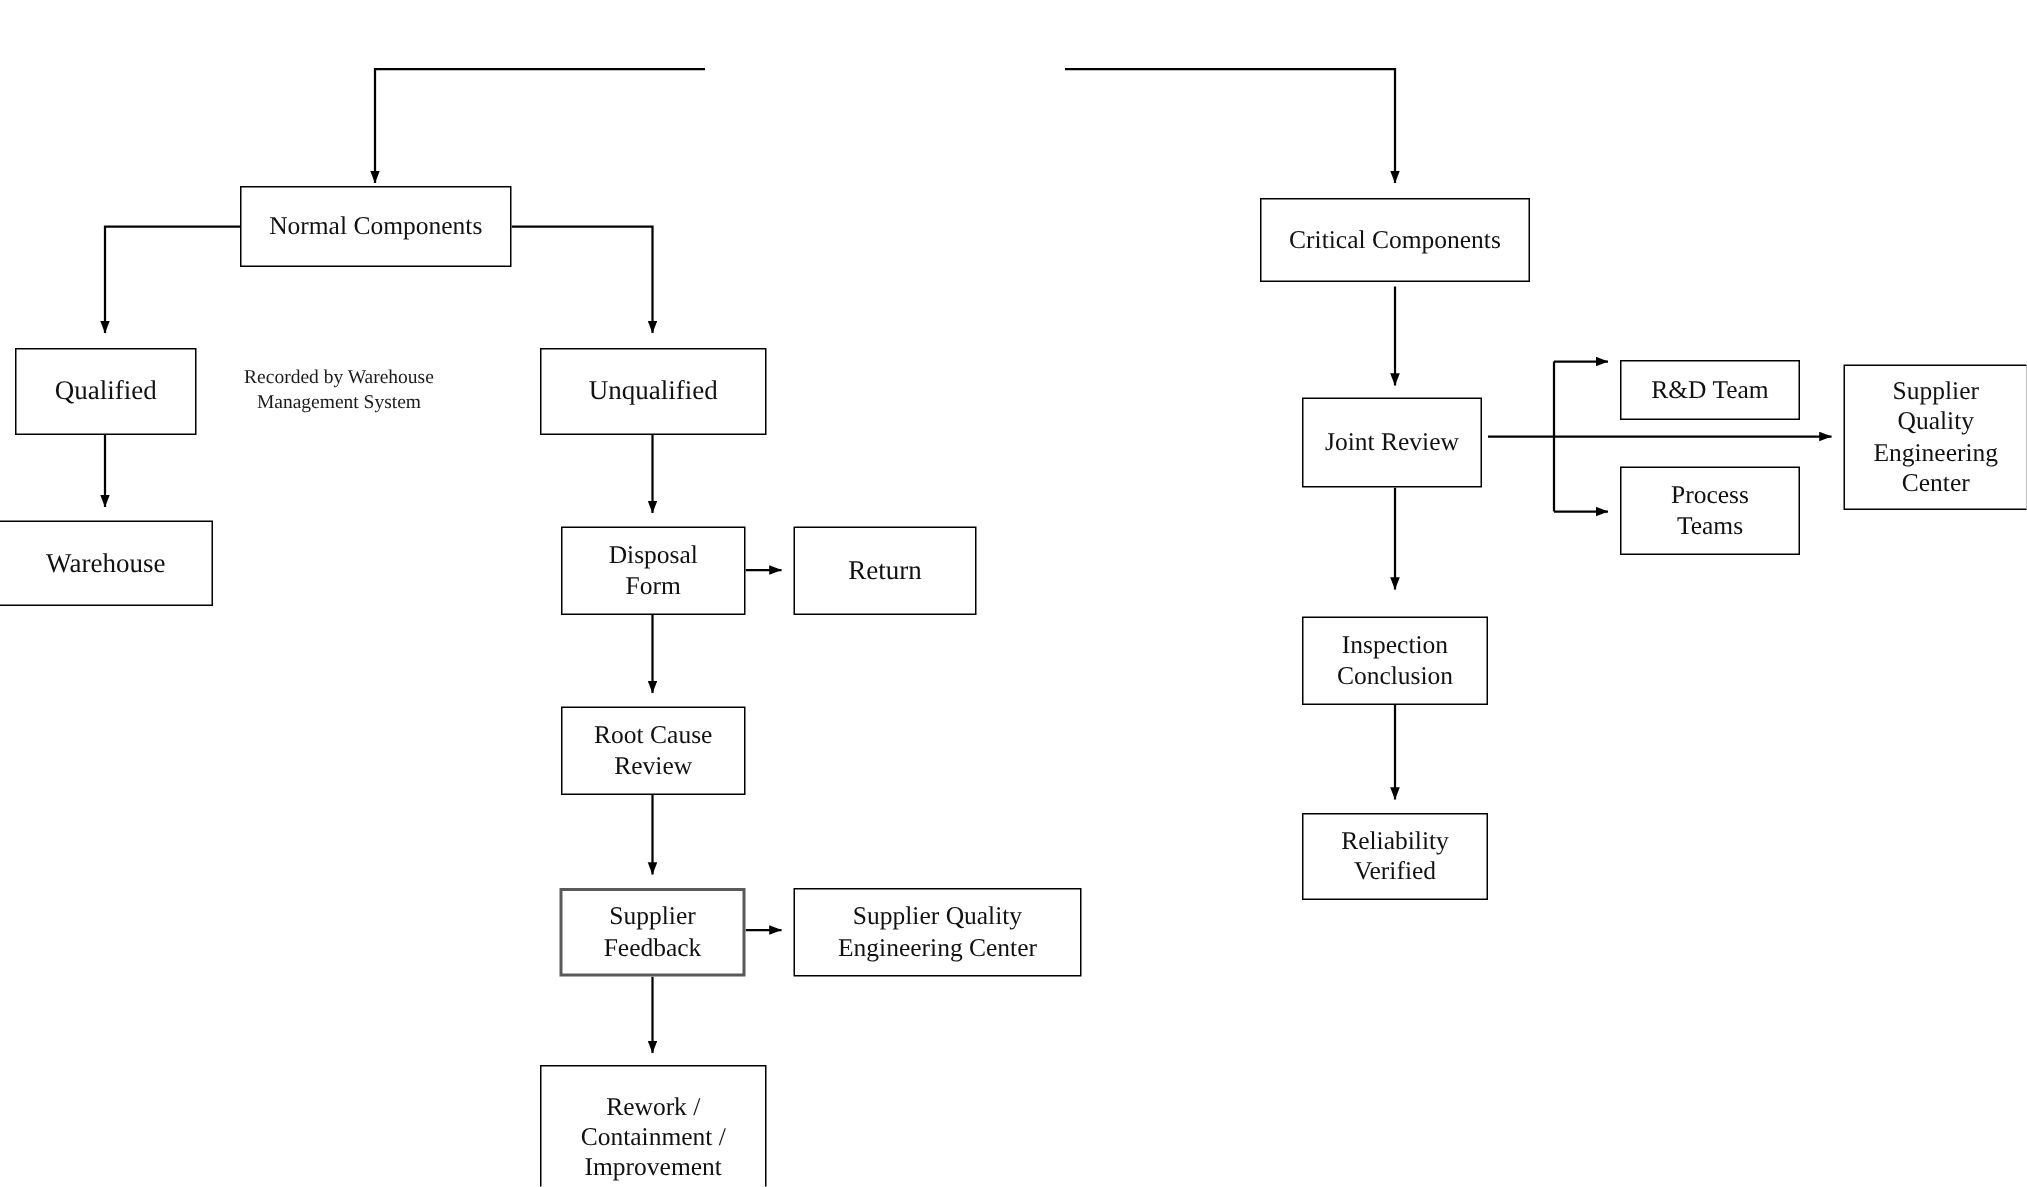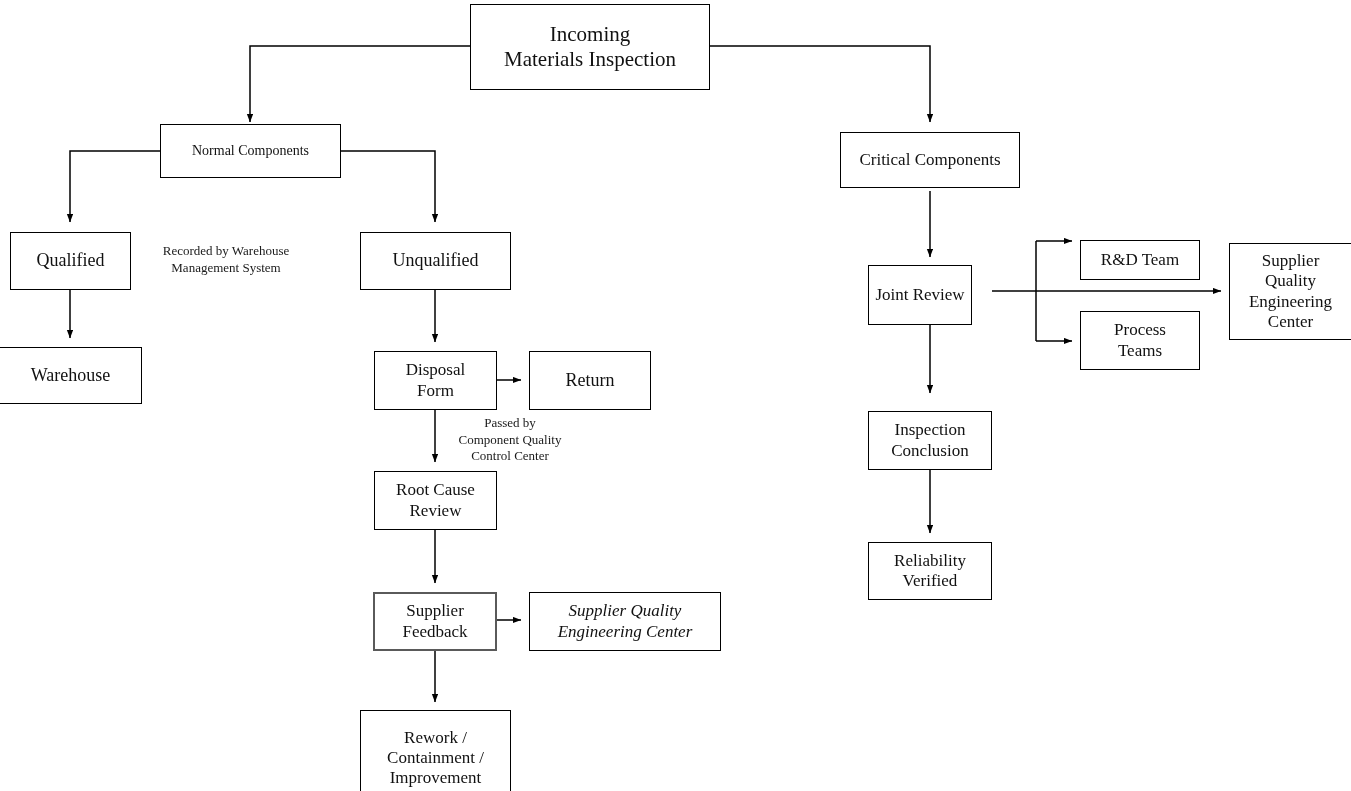--- a/index.html
+++ b/index.html
@@ -100,69 +100,64 @@
       <path d="M1036,341 L1072,341" marker-end="url(#arrow)"></path>
 
       <path d="M1036,291 L1221,291" marker-end="url(#arrow)"></path>
 
       <path d="M930,325 L930,393" marker-end="url(#arrow)"></path>
 
       <path d="M930,461 L930,533" marker-end="url(#arrow)"></path>
     </g>
   </svg>
 
-  <div class="node" style="left:470px; top:4px; width:240px; height:86px; font-size:21px;">Incoming
-Materials Inspection</div>
 
-  <div class="node" style="left:160px; top:124px; width:181px; height:54px; font-size:14px;">Normal Components</div>
+  <div class="node" style="left:160px; top:124px; width:181px; height:54px; font-size:17px;">Normal Components</div>
 
   <div class="node" style="left:840px; top:132px; width:180px; height:56px; font-size:17px;">Critical Components</div>
 
   <div class="node" style="left:10px; top:232px; width:121px; height:58px; font-size:18px;">Qualified</div>
 
   <div class="node" style="left:-1px; top:347px; width:143px; height:57px; font-size:18px;">Warehouse</div>
 
   <div class="node" style="left:360px; top:232px; width:151px; height:58px; font-size:18px;">Unqualified</div>
 
   <div class="node" style="left:374px; top:351px; width:123px; height:59px; font-size:17px;">Disposal
 Form</div>
 
   <div class="node" style="left:529px; top:351px; width:122px; height:59px; font-size:18px;">Return</div>
 
   <div class="node" style="left:374px; top:471px; width:123px; height:59px; font-size:17px;">Root Cause
 Review</div>
 
   <div class="node accent" style="left:373px; top:592px; width:124px; height:59px; font-size:17px;">Supplier
 Feedback</div>
 
-  <div class="node" style="left:529px; top:592px; width:192px; height:59px; font-size:17px;font-style:italic;">Supplier Quality
+  <div class="node" style="left:529px; top:592px; width:192px; height:59px; font-size:17px;">Supplier Quality
 Engineering Center</div>
 
   <div class="node" style="left:360px; top:710px; width:151px; height:96px; font-size:17px;">Rework /
 Containment /
 Improvement</div>
 
-  <div class="node" style="left:868px; top:265px; width:104px; height:60px; font-size:17px;">Joint Review</div>
+  <div class="node" style="left:868px; top:265px; width:120px; height:60px; font-size:17px;">Joint Review</div>
 
   <div class="node" style="left:1080px; top:196px; width:120px; height:40px; font-size:17px;margin-top:44px;">R&amp;D Team</div>
 
   <div class="node" style="left:1080px; top:311px; width:120px; height:59px; font-size:17px;">Process
 Teams</div>
 
   <div class="node" style="left:1229px; top:243px; width:123px; height:97px; font-size:17px;">Supplier
 Quality
 Engineering
 Center</div>
 
   <div class="node" style="left:868px; top:411px; width:124px; height:59px; font-size:17px;">Inspection
 Conclusion</div>
 
   <div class="node" style="left:868px; top:542px; width:124px; height:58px; font-size:17px;">Reliability
 Verified</div>
 
   <div class="edge-label" style="left:135px; top:243px; width:182px;">Recorded by Warehouse
 Management System</div>
 
-  <div class="edge-label" style="left:432px; top:415px; width:156px;">Passed by
-Component Quality
-Control Center</div>
 
 </div>
 
 </body></html>

